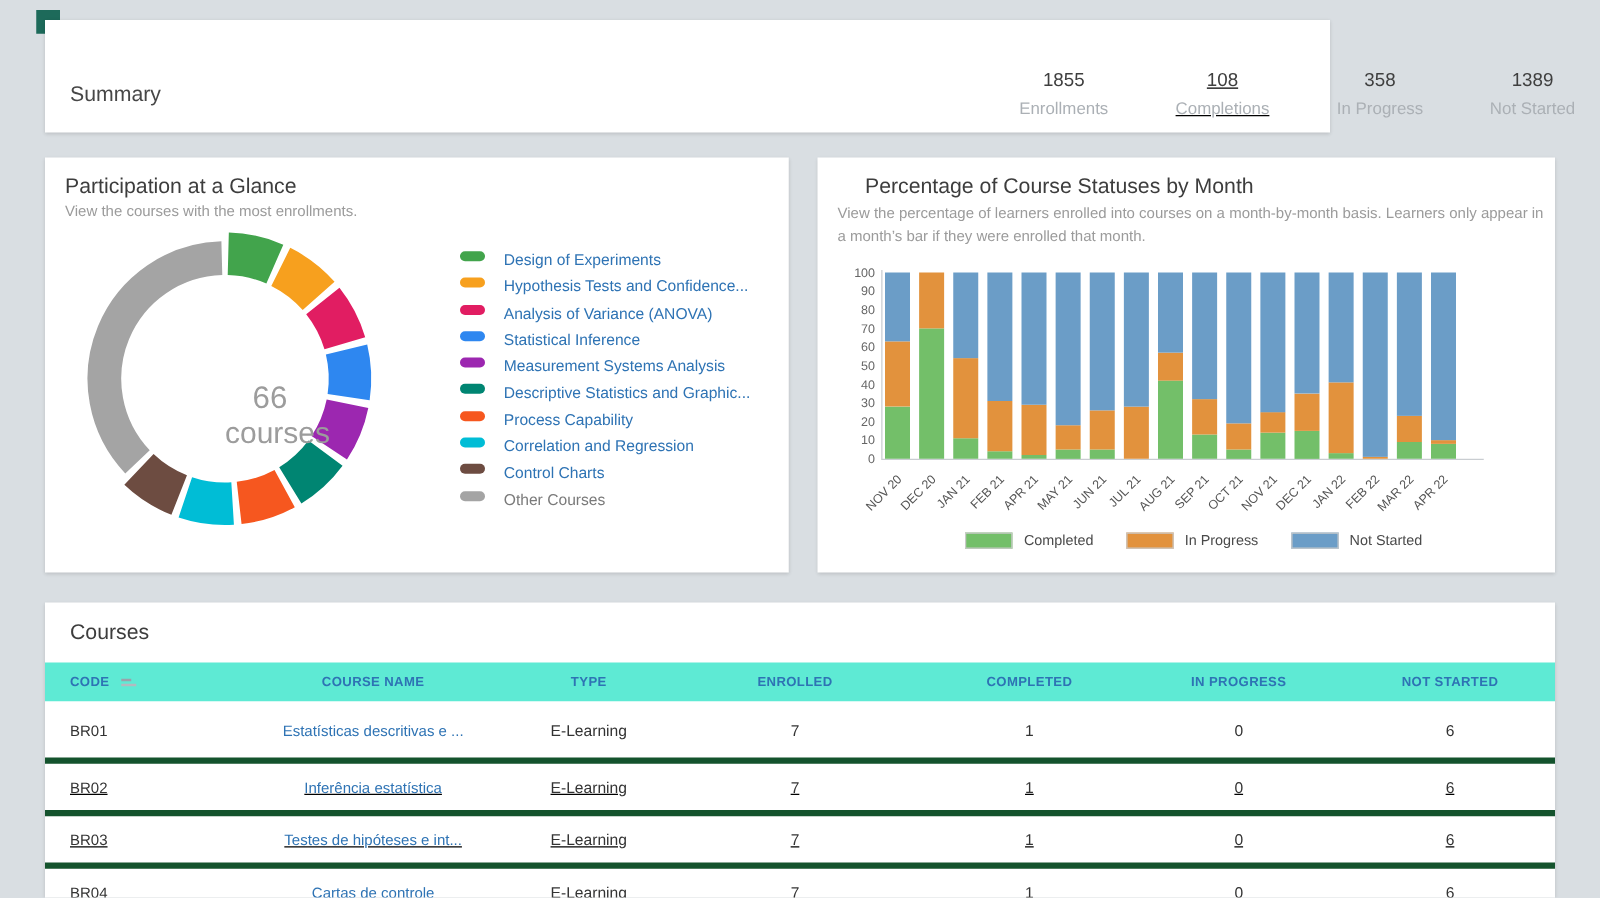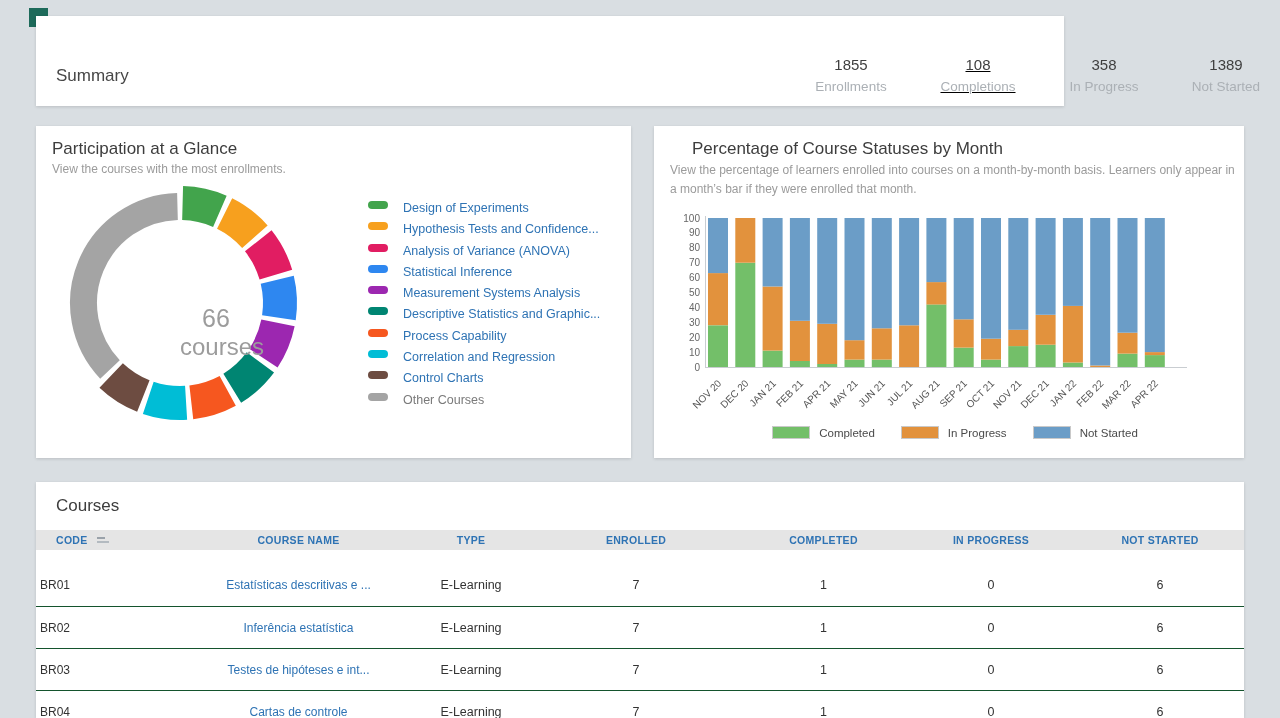--- a/index.html
+++ b/index.html
@@ -46,31 +46,31 @@
   text.xlab { font-size:10px; fill:#555; font-family:"Liberation Sans",sans-serif; }
   line.axis { stroke:#c9cdd1; stroke-width:1; }
   .bar-legend { position:absolute; left:46px; top:300px; width:510px; display:flex; justify-content:center; align-items:center; gap:26px; }
   .bar-legend-item { display:flex; align-items:center; }
   .bar-swatch { width:38px; height:13px; border:1px solid #c9c9c9; }
   .bar-legend-label { margin-left:9px; font-size:11.5px; color:#4a4a4a; }
 
   
   .courses-title { left:20px; top:14px; }
   .tgrid { display:grid; grid-template-columns:150px 225px 120px 210px 165px 170px 168px; align-items:center; }
-  .thead { position:absolute; left:0; top:48px; width:1208px; height:20px; background:#e5e5e5; }
+  .thead { position:absolute; left:0; top:48px; width:1208px; height:31px; background:#5eead4; }
   .th { font-size:10.5px; font-weight:700; color:#2e73b4; text-align:center; letter-spacing:.3px; cursor:pointer; }
   .th.left { text-align:left; padding-left:20px; display:flex; align-items:center; }
   .sort-icon { display:inline-block; margin-left:9px; }
   .sort-icon .b1 { width:8px; height:2px; background:#9aa2aa; margin-bottom:2px; }
   .sort-icon .b2 { width:12px; height:2px; background:#b3bac0; }
   .tbody { position:absolute; left:0; top:82px; width:1208px; }
   .tr { height:42px; background:#fff; }
-  .tr + .tr { border-top:1px solid #14532d; }
+  .tr + .tr { border-top:5px solid #14532d;text-decoration:underline; }
   .td { font-size:12.5px; color:#333; text-align:center; }
-  .td.left { text-align:left; padding-left:4px; font-size:12px; }
+  .td.left { text-align:left; padding-left:20px; font-size:12px; }
   .td a { color:#2e73b4; text-decoration:none; font-size:12px; }
 </style>
 </head>
 <body>
 
 <div class="page">
 
   <div class="brand-square"></div>
 
   <section class="panel panel-summary">

